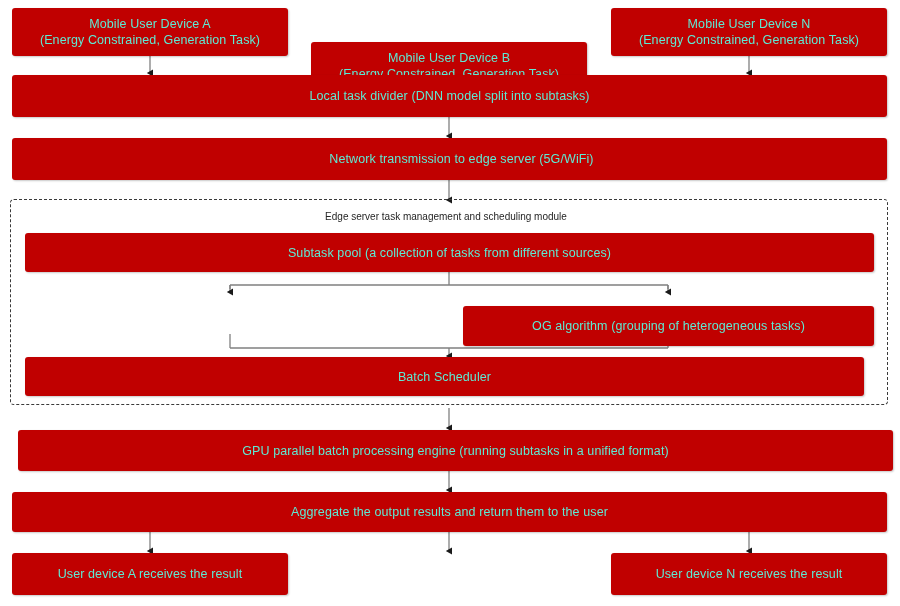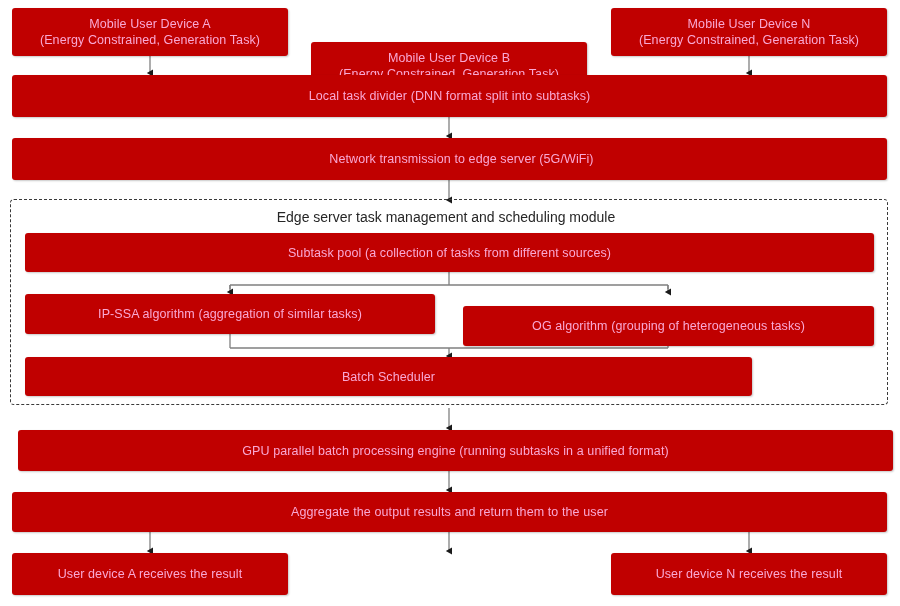--- a/index.html
+++ b/index.html
@@ -17,21 +17,21 @@
     width: 900px;
     height: 606px;
     background: #ffffff;
     overflow: hidden;
   }
 
   
   .node {
     position: absolute;
     background: #c00000;
-    color: #f9a8d4;
+    color: #5eead4;
     border-radius: 3px;
     box-sizing: border-box;
     display: flex;
     align-items: center;
     justify-content: center;
     text-align: center;
     font-size: 12.5px;
     line-height: 16px;
     padding: 2px 8px;
     box-shadow: 1px 1px 2px rgba(0,0,0,0.22);
@@ -49,21 +49,21 @@
     border-radius: 4px;
     background: transparent;
     box-sizing: border-box;
   }
   .group-title {
     position: absolute;
     left: 0;
     right: 8px;
     text-align: center;
     color: #262626;
-    font-size: 14px;
+    font-size: 10px;
     line-height: 16px;
   }
 
   
   .conn {
     position: absolute;
     left: 0;
     top: 0;
     width: 900px;
     height: 606px;
@@ -131,46 +131,43 @@
   </div>
 
   <div class="node" style="left:611px; top:8px; width:276px; height:48px;">
     <span class="lines">
       <span class="l1">Mobile User Device N</span>
       <span class="l2">(Energy Constrained, Generation Task)</span>
     </span>
   </div>
 
   <div class="node" style="left:12px; top:75px; width:875px; height:42px;">
-    <span>Local task divider (DNN format split into subtasks)</span>
+    <span>Local task divider (DNN model split into subtasks)</span>
   </div>
 
   <div class="node" style="left:12px; top:138px; width:875px; height:42px;padding-left:32px;">
     <span>Network transmission to edge server (5G/WiFi)</span>
   </div>
 
   <div class="group-box" style="left:10px; top:199px; width:878px; height:206px;"></div>
 
   <div class="group-title" style="top:209px;">
     <span>Edge server task management and scheduling module</span>
   </div>
 
   <div class="node" style="left:25px; top:233px; width:849px; height:39px;">
     <span>Subtask pool (a collection of tasks from different sources)</span>
   </div>
 
-  <div class="node" style="left:25px; top:294px; width:410px; height:40px;">
-    <span>IP-SSA algorithm (aggregation of similar tasks)</span>
-  </div>
 
   <div class="node" style="left:463px; top:294px; width:411px; height:40px;margin-top:12px;">
     <span>OG algorithm (grouping of heterogeneous tasks)</span>
   </div>
 
-  <div class="node" style="left:25px; top:357px; width:727px; height:39px;">
+  <div class="node" style="left:25px; top:357px; width:839px; height:39px;">
     <span>Batch Scheduler</span>
   </div>
 
   <div class="node" style="left:18px; top:430px; width:875px; height:41px;">
     <span>GPU parallel batch processing engine (running subtasks in a unified format)</span>
   </div>
 
   <div class="node" style="left:12px; top:492px; width:875px; height:40px;">
     <span>Aggregate the output results and return them to the user</span>
   </div>

